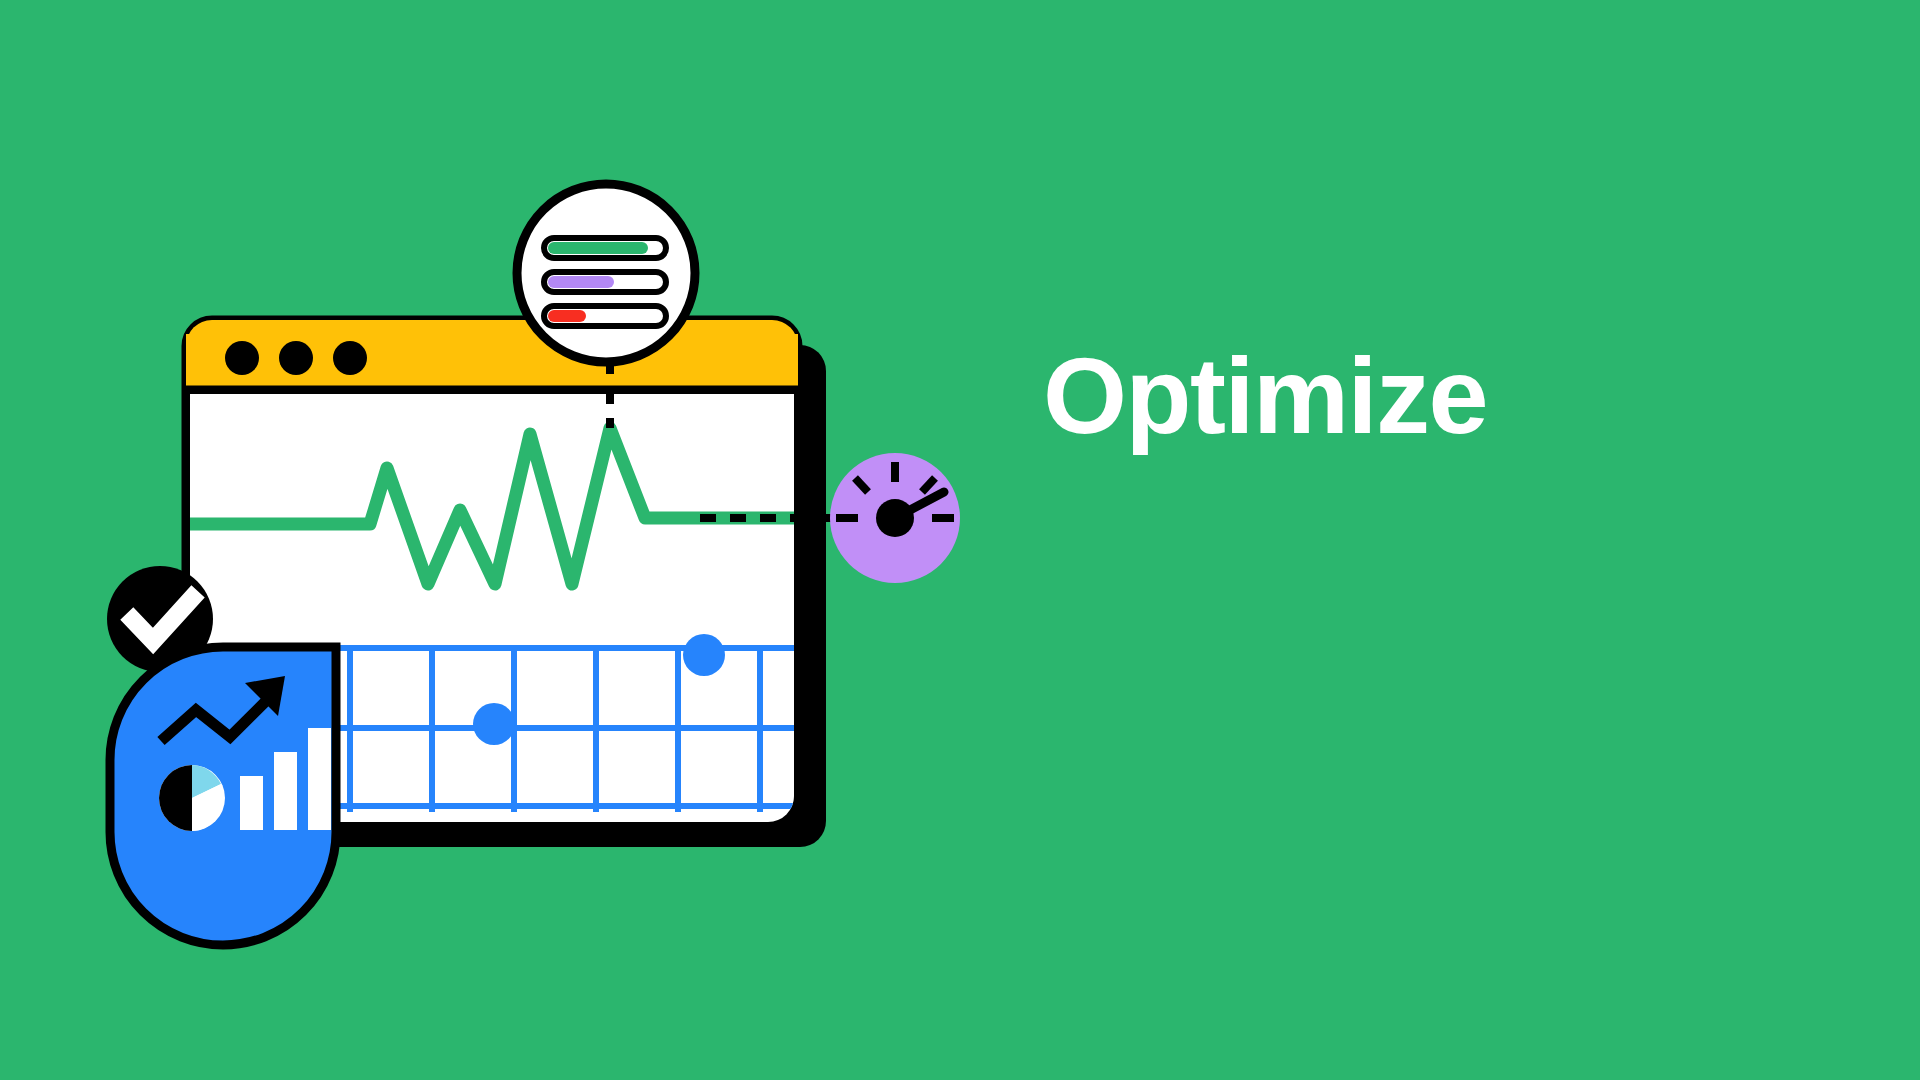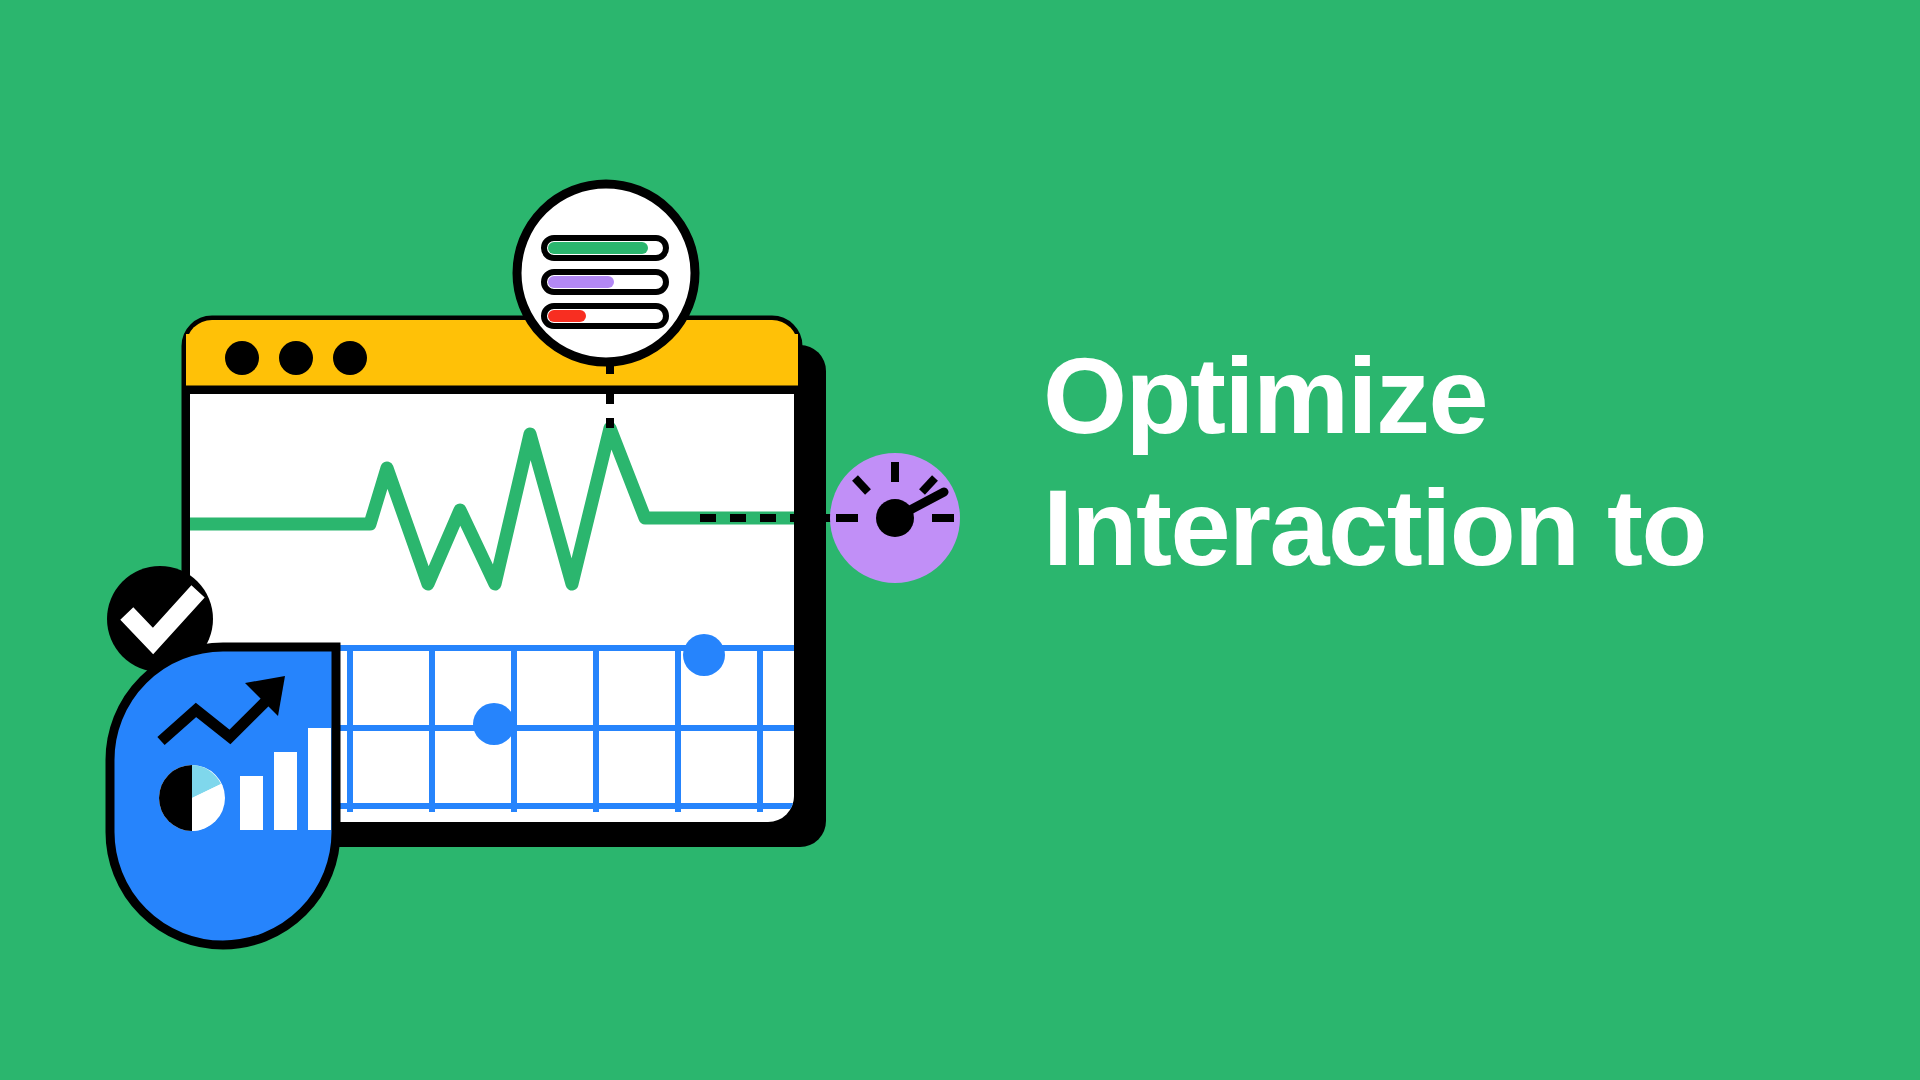--- a/index.html
+++ b/index.html
@@ -160,16 +160,15 @@
           <rect x="274" y="752" width="23" height="78" fill="#FFFFFF"></rect>
           <rect x="308" y="728" width="23" height="102" fill="#FFFFFF"></rect>
         </g>
       </g>
 
     </svg>
   </div>
 
   <div id="headline">
     <div class="headline-line">Optimize</div>
-    <div class="headline-line">Interaction to</div>
   </div>
 
 </div>
 
 </body></html>

